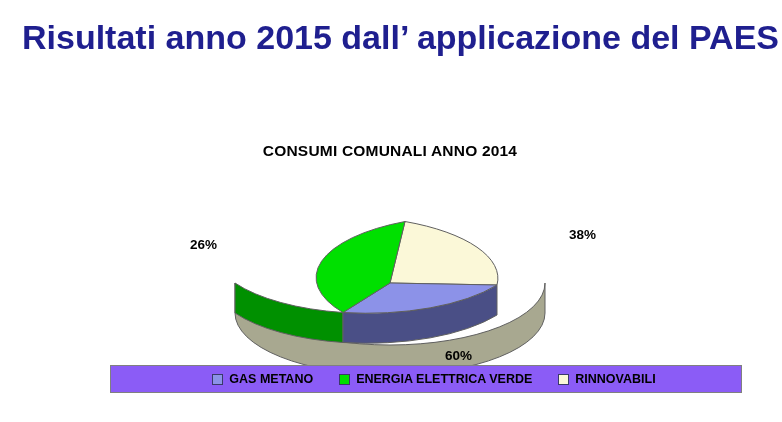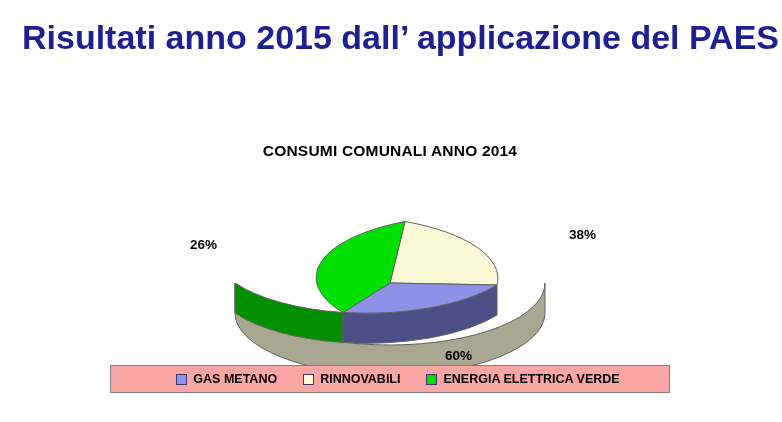--- a/index.html
+++ b/index.html
@@ -66,24 +66,24 @@
     color: #000000;
   }
   .pct-metano { left: 385px; top: 228px; }
   .pct-verde  { left: 130px; top: 117px; }
   .pct-rinn   { left: 497px; top: 107px; margin-left: 12px; }
 
   .legend {
     position: absolute;
     left: 50px;
     top: 245px;
-    width: 560px;
+    width: 632px;
     height: 28px;
     border: 1px solid #808080;
-    background: #fca5a5;
+    background: #8b5cf6;
     display: flex;
     align-items: center;
     justify-content: center;
     gap: 26px;
     box-sizing: border-box;
     padding-left: 16px;
   }
   .legend-item {
     display: flex;
     align-items: center;
@@ -134,23 +134,23 @@
     <div class="pct-label pct-verde">26%</div>
     <div class="pct-label pct-rinn">38%</div>
     <div class="pct-label pct-metano">60%</div>
 
     <div class="legend">
       <div class="legend-item">
         <span class="legend-swatch" style="background:#8c92e8"></span>
         <span class="legend-text">GAS METANO</span>
       </div>
       <div class="legend-item">
+        <span class="legend-swatch" style="background:#00e000"></span>
+        <span class="legend-text">ENERGIA ELETTRICA VERDE</span>
+      </div>
+      <div class="legend-item">
         <span class="legend-swatch" style="background:#fbf8d8"></span>
         <span class="legend-text">RINNOVABILI</span>
-      </div>
-      <div class="legend-item">
-        <span class="legend-swatch" style="background:#00e000"></span>
-        <span class="legend-text">ENERGIA ELETTRICA VERDE</span>
       </div>
     </div>
 
   </div>
 </div>
 
 </body></html>

